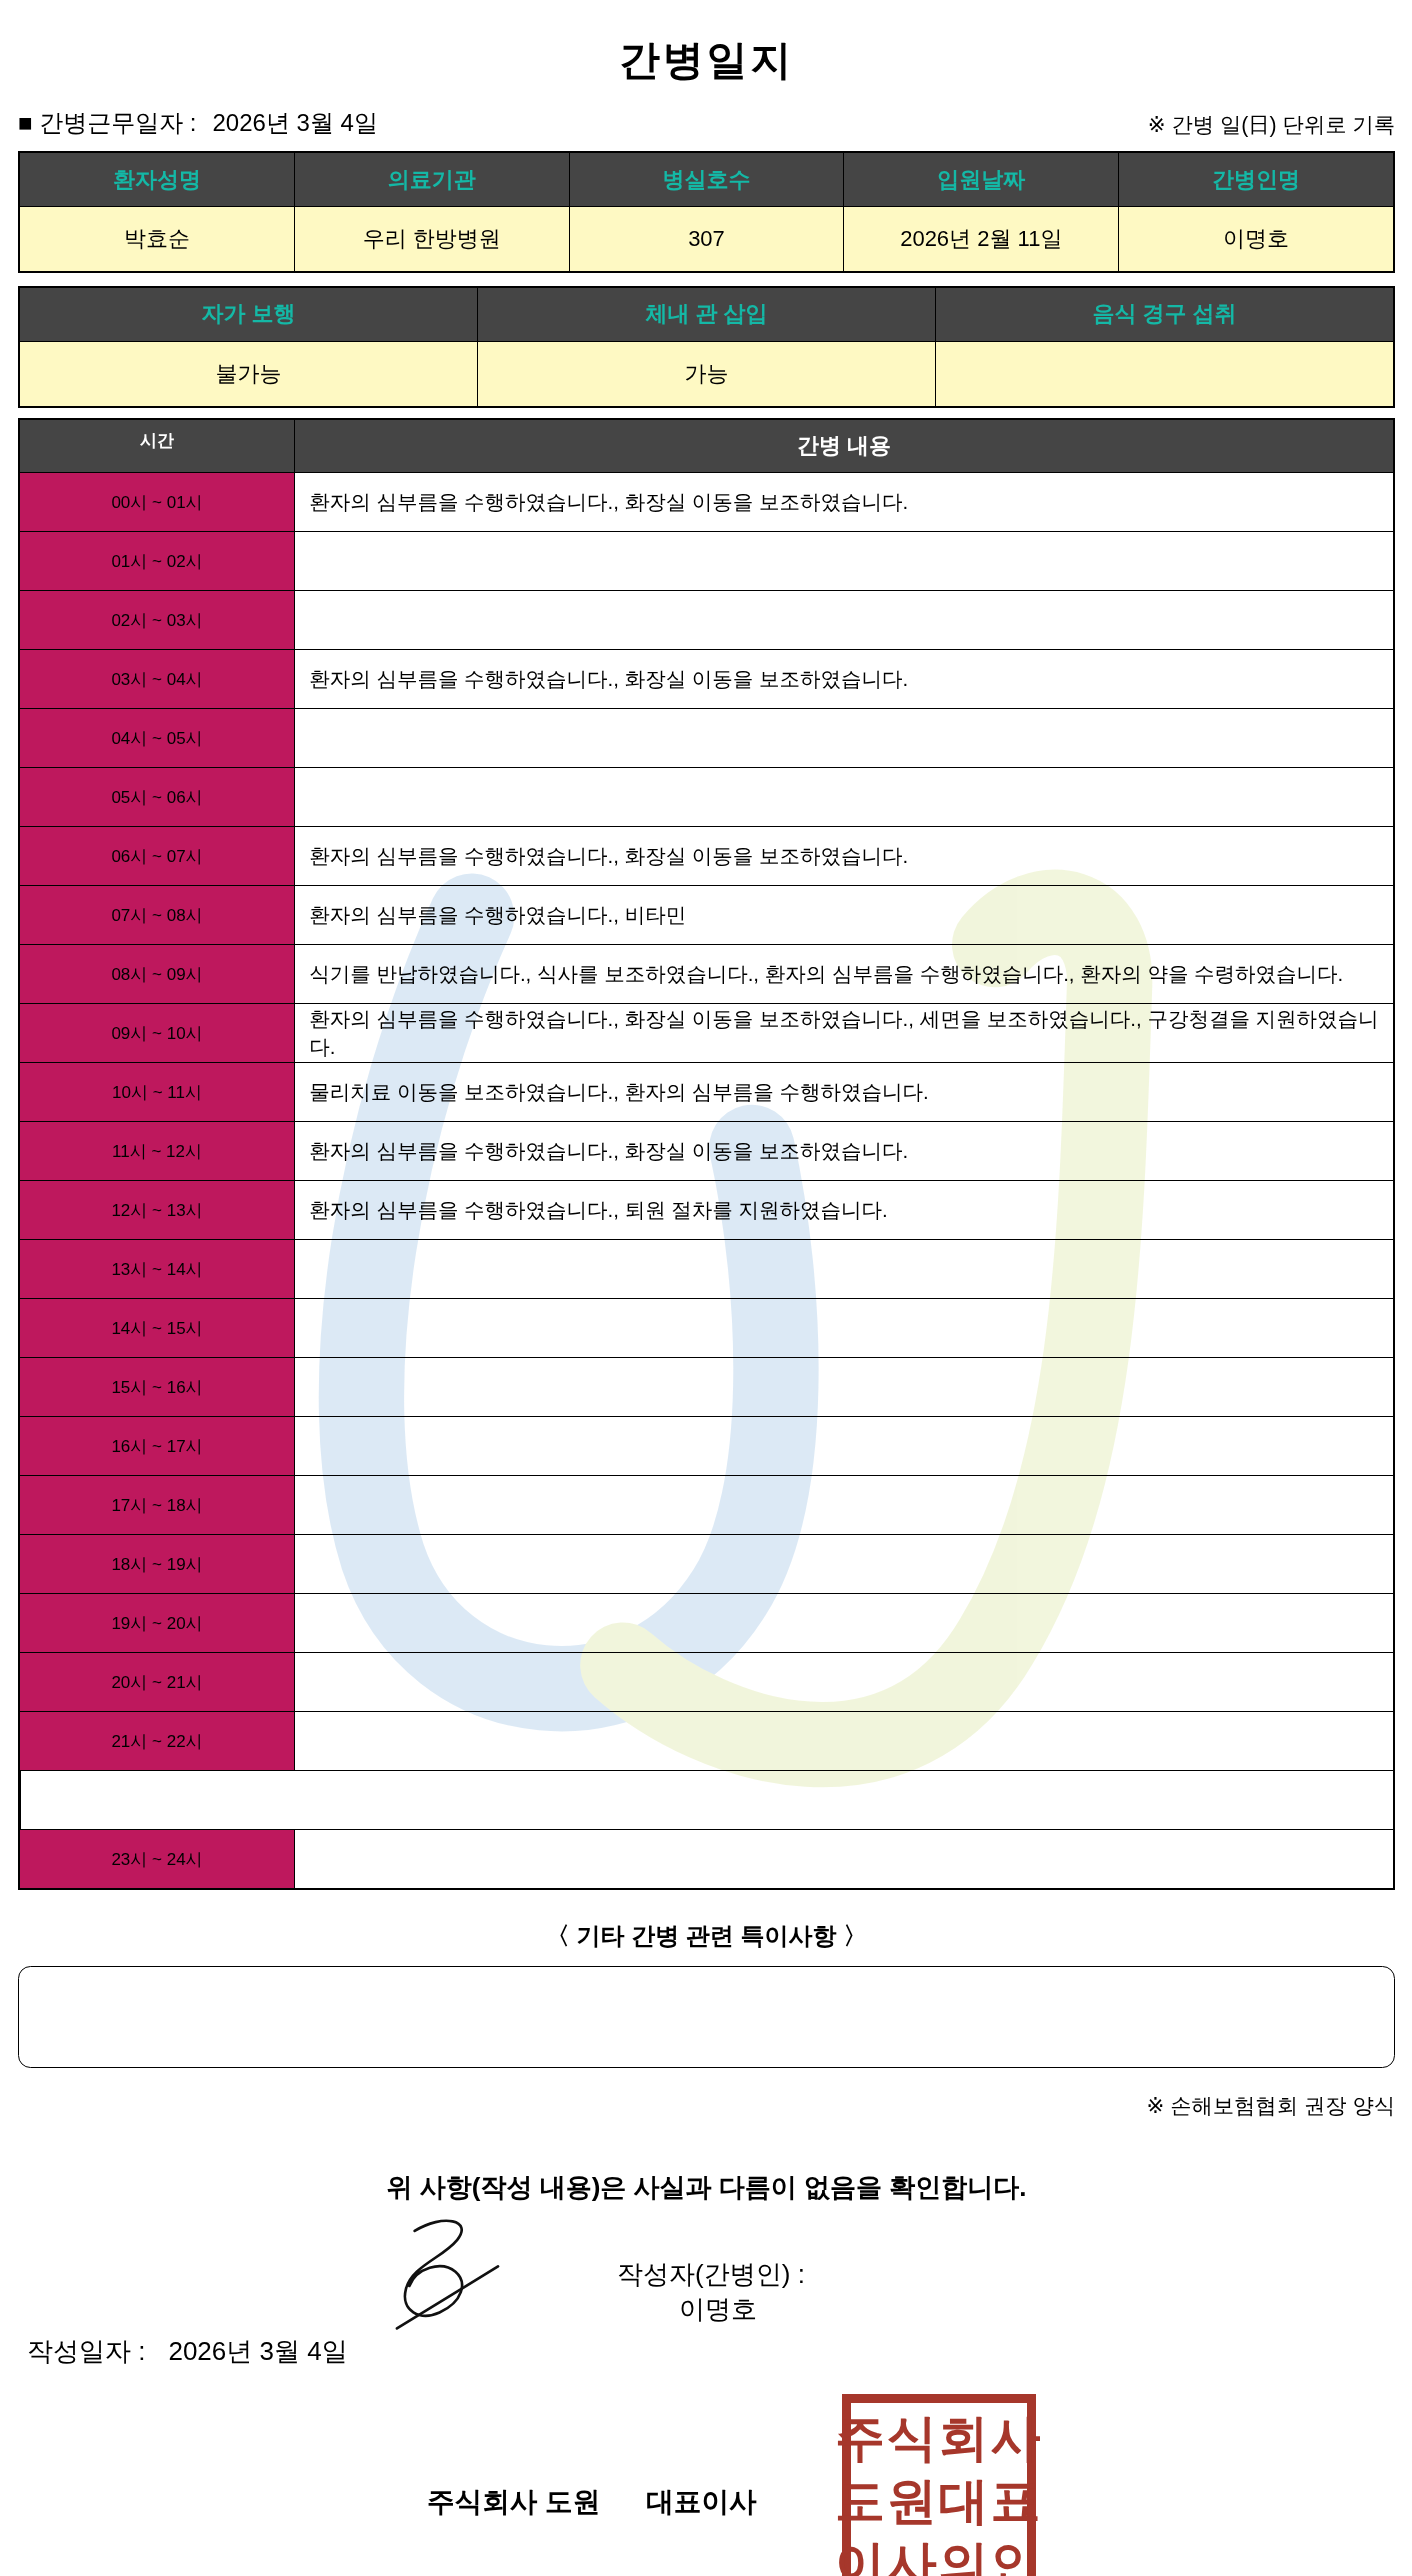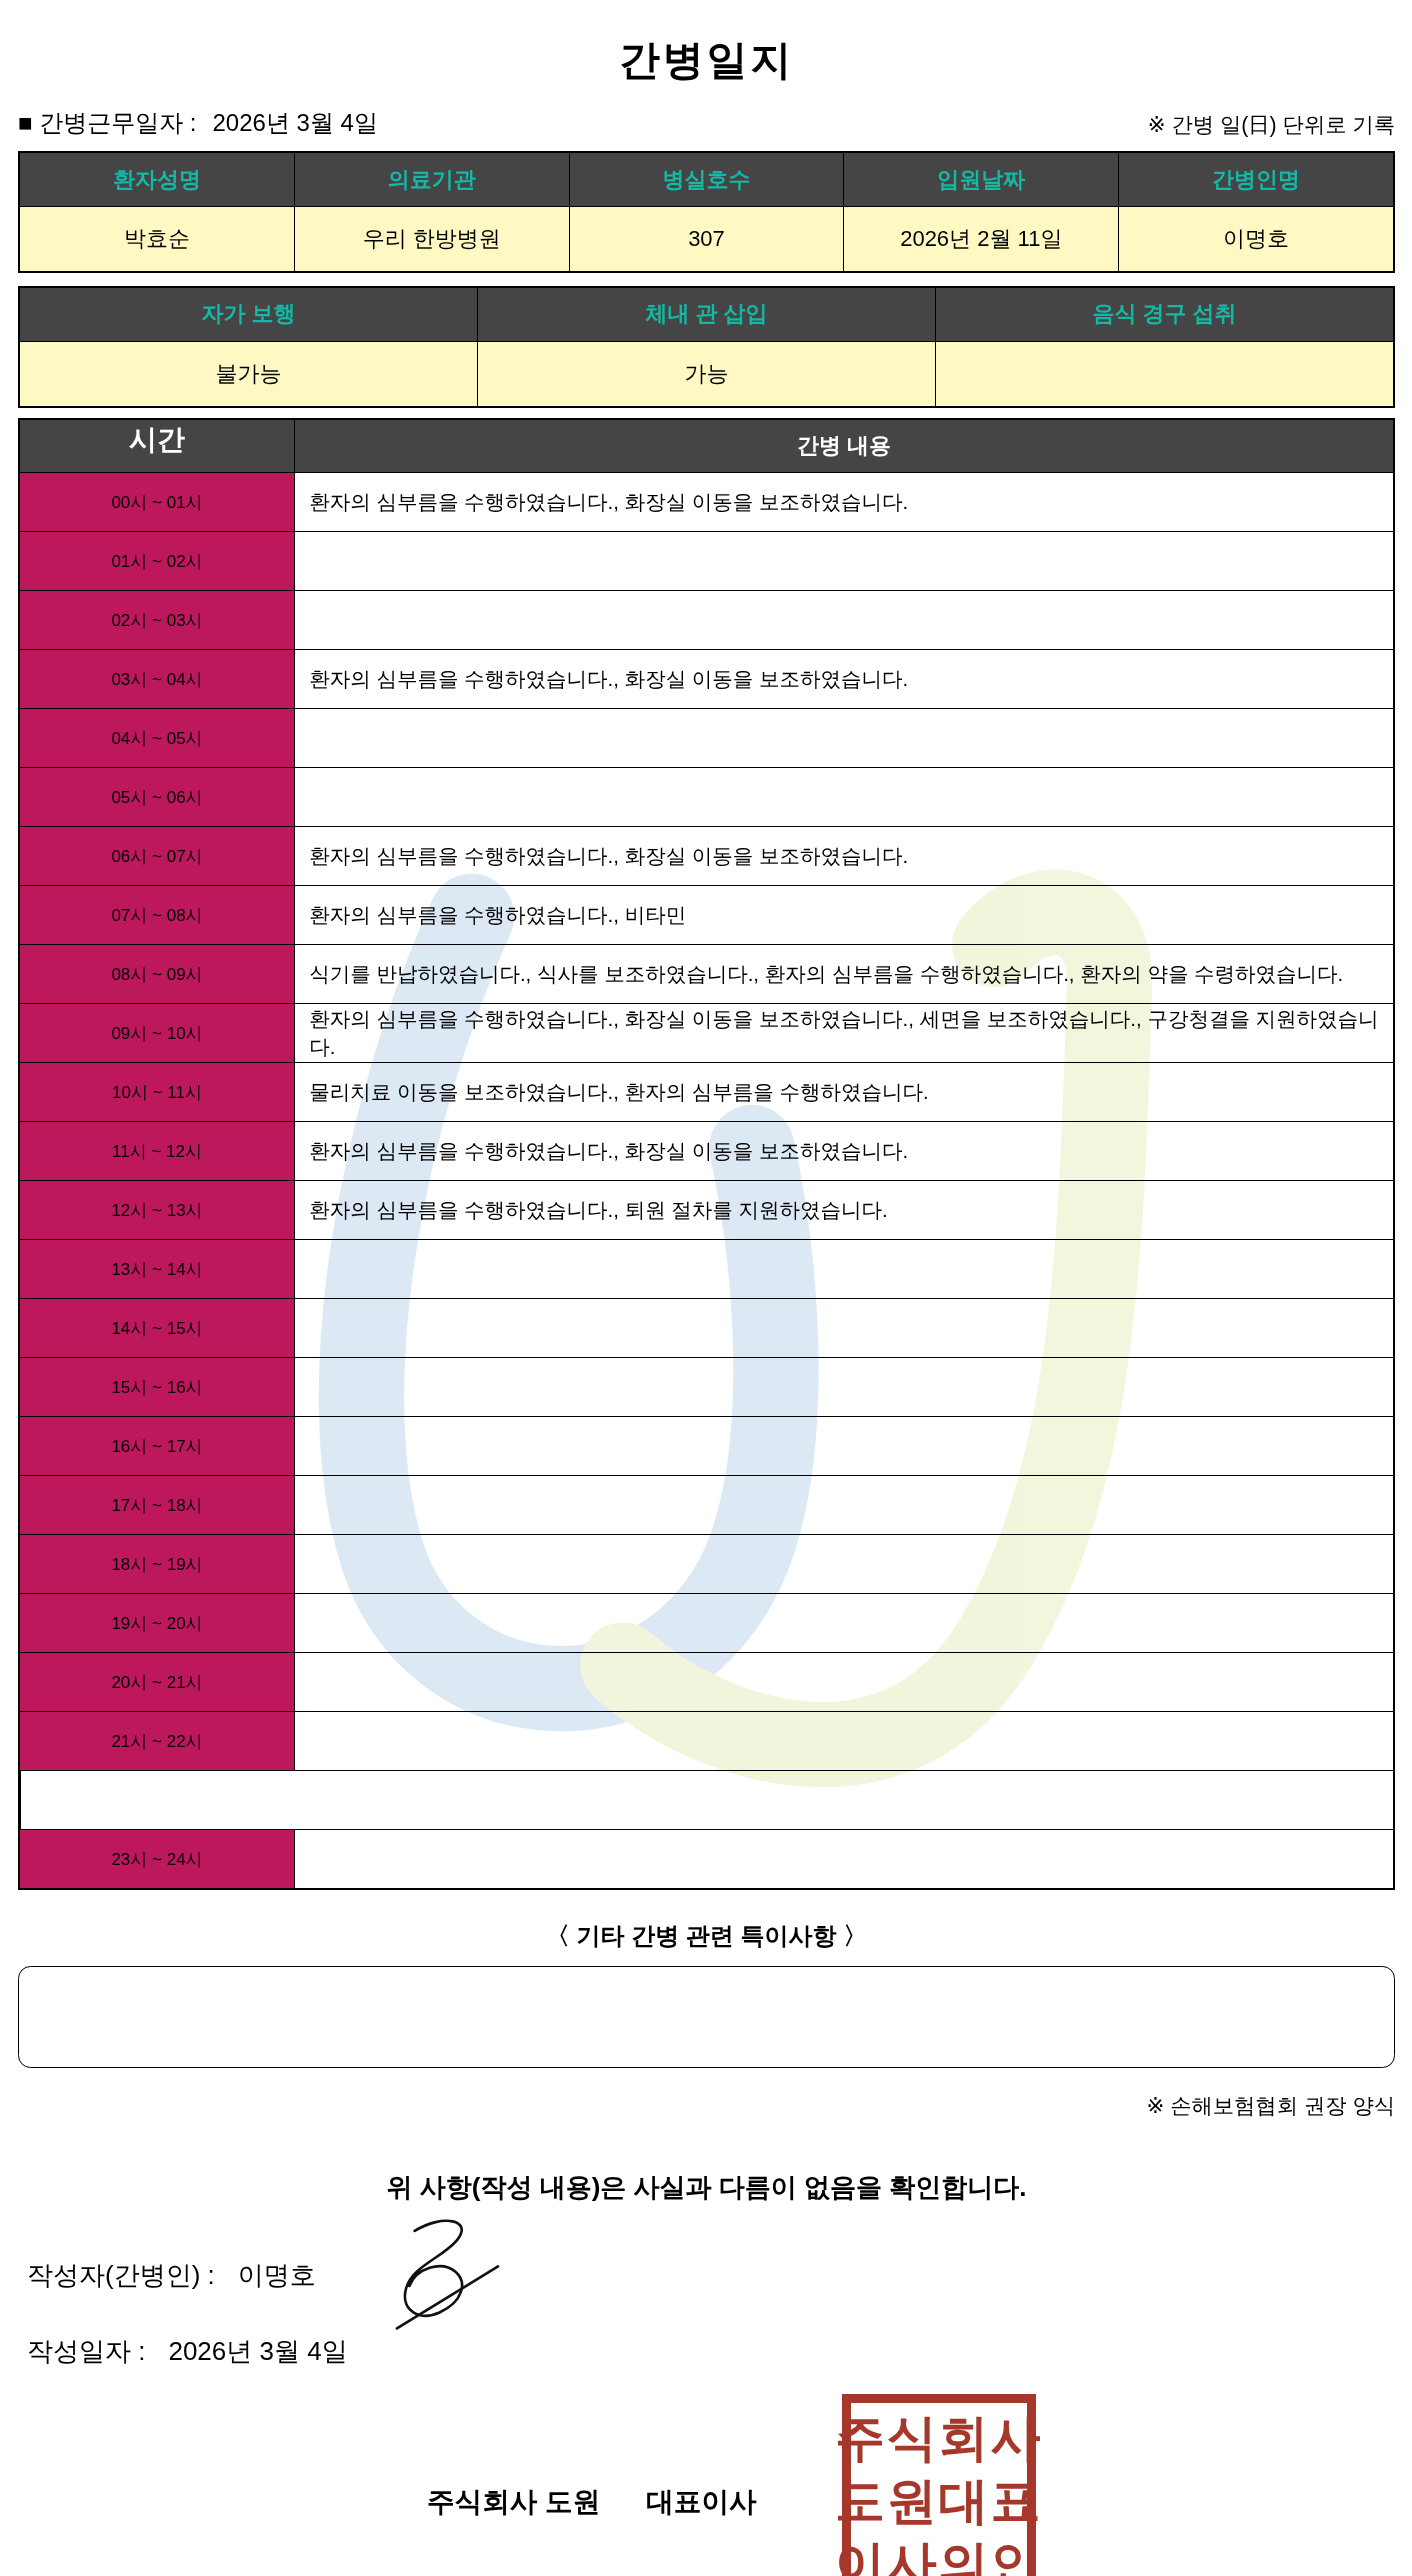--- a/index.html
+++ b/index.html
@@ -18,31 +18,31 @@
   .tbl{border:2.7px solid #000;margin-top:12.5px;}
   .trow{display:flex;}
   .trow + .trow{border-top:1.8px solid #000;}
   .tcell{flex:1 1 0;display:flex;align-items:center;justify-content:center;text-align:center;}
   .tcell + .tcell{border-left:1.8px solid #000;}
   .hrow .tcell{background:#454545;color:#14b8a6;font-weight:bold;font-size:22px;height:53px;}
   .vrow .tcell{background:#fef9c3;font-size:22px;height:64px;}
   
   .care-tbl{border:2.7px solid #000;margin-top:10.7px;}
   .care-hrow{display:flex;background:#454545;color:#fff;font-weight:bold;}
-  .care-hrow .time{flex:0 0 274px;height:40px;display:flex;align-items:center;justify-content:center;font-size:28px;}
+  .care-hrow .time{flex:0 0 274px;height:40px;display:flex;align-items:center;justify-content:center;font-size:17px;}
   .care-hrow .cont{flex:1;height:52px;display:flex;align-items:center;justify-content:center;font-size:22px;border-left:1.8px solid #000;}
   .care-row{display:flex;border-top:1.8px solid #000;background:transparent;}
   .care-row .time{flex:0 0 274px;height:58px;display:flex;align-items:center;justify-content:center;font-size:17px;background:#be185d;}
   .care-row .cont{flex:1;height:58px;display:flex;align-items:center;justify-content:flex-start;font-size:20.5px;border-left:1.8px solid #000;padding:0 14.2px;box-sizing:border-box;}
   
   .extra-title{text-align:center;font-size:24px;font-weight:bold;margin-top:30px;}
   .extra-box{margin-top:14.2px;height:100px;border:1.8px solid #000;border-radius:12.5px;background:#fff;}
   .form-note{text-align:right;font-size:21.3px;margin-top:23px;}
   .confirm{text-align:center;font-size:26px;font-weight:bold;margin-top:50px;}
-  .writer-line{display:flex;align-items:center;margin-top:52px;font-size:26px;position:relative;height:36px;}
+  .writer-line{display:flex;align-items:center;margin-top:52px;font-size:26px;position:relative;height:36px;flex-direction:column;}
   .writer-line .lbl{margin-left:9px;}
   .writer-line .nm{margin-left:23px;}
   .signature{position:absolute;left:363px;top:-46px;}
   .date-line{display:flex;align-items:center;margin-top:41px;font-size:26px;}
   .date-line .lbl{margin-left:9px;}
   .date-line .val{margin-left:23px;}
   .company-row{display:flex;align-items:center;margin-top:25px;}
   .company-text{margin-left:409px;font-size:27.6px;font-weight:bold;display:flex;}
   .company-text .role{margin-left:46px;}
   .stamp{

